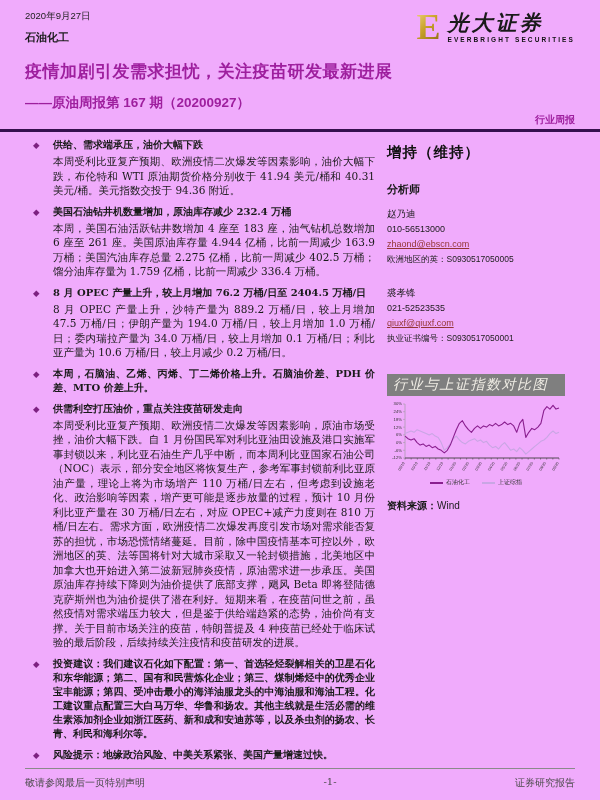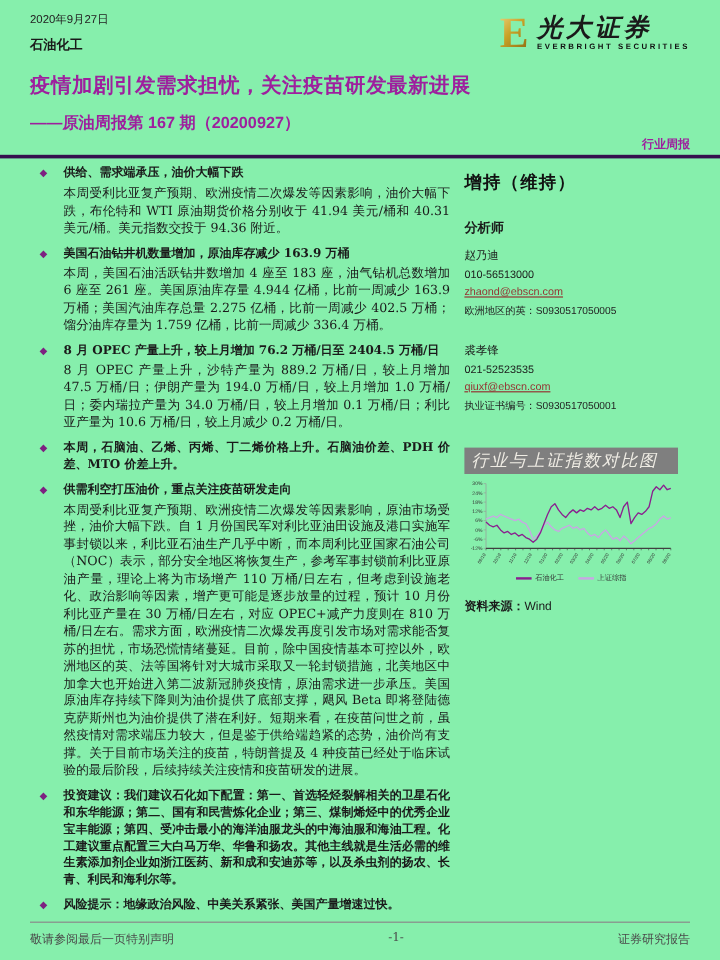--- a/index.html
+++ b/index.html
@@ -1,16 +1,16 @@
 <!DOCTYPE html>
 <html><head>
 <meta charset="utf-8">
 <style>
   html,body{margin:0;padding:0;background:#e8e8e8;}
-  .page{width:600px;height:800px;background:#86efac;position:relative;margin:0 auto;
+  .page{width:600px;height:800px;background:#f0abfc;position:relative;margin:0 auto;
         overflow:hidden;font-family:"Liberation Sans",sans-serif;color:#1a1a1a;}
   
   .header{padding:10px 25px 0 25px;}
   .hdr-row{display:flex;justify-content:space-between;align-items:flex-start;}
   .date{font-size:9.5px;color:#222;}
   .sector{font-size:11px;font-weight:bold;margin-top:7px;}
   .logo{display:flex;align-items:flex-start;gap:7px;margin-top:2px;}
   .logo-mark{font-family:"Liberation Serif",serif;font-weight:bold;font-size:36px;line-height:0.85;
              background:linear-gradient(135deg,#ecd27c 0%,#c9a227 45%,#8a6a10 100%);
              -webkit-background-clip:text;background-clip:text;color:transparent;}
@@ -85,21 +85,21 @@
         <div class="bullet-head">
             <span class="diamond">◆</span>
           <span>供给、需求端承压，油价大幅下跌</span>
           </div>
         <div class="bullet-body">本周受利比亚复产预期、欧洲疫情二次爆发等因素影响，油价大幅下跌，布伦特和 WTI 原油期货价格分别收于 41.94 美元/桶和 40.31 美元/桶。美元指数交投于 94.36 附近。</div>
       </div>
 
       <div class="bullet-item">
         <div class="bullet-head">
             <span class="diamond">◆</span>
-          <span>美国石油钻井机数量增加，原油库存减少 163.9 万桶</span>
+          <span>美国石油钻井机数量增加，原油库存减少 232.4 万桶</span>
           </div>
         <div class="bullet-body">本周，美国石油活跃钻井数增加 4 座至 183 座，油气钻机总数增加 6 座至 261 座。美国原油库存量 4.944 亿桶，比前一周减少 163.9 万桶；美国汽油库存总量 2.275 亿桶，比前一周减少 402.5 万桶；馏分油库存量为 1.759 亿桶，比前一周减少 336.4 万桶。</div>
       </div>
 
       <div class="bullet-item">
         <div class="bullet-head">
             <span class="diamond">◆</span>
           <span>8 月 OPEC 产量上升，较上月增加 76.2 万桶/日至 2404.5 万桶/日</span>
           </div>
         <div class="bullet-body">8 月 OPEC 产量上升，沙特产量为 889.2 万桶/日，较上月增加 47.5 万桶/日；伊朗产量为 194.0 万桶/日，较上月增加 1.0 万桶/日；委内瑞拉产量为 34.0 万桶/日，较上月增加 0.1 万桶/日；利比亚产量为 10.6 万桶/日，较上月减少 0.2 万桶/日。</div>
@@ -144,21 +144,21 @@
       <div class="person">
         <div class="name">赵乃迪</div>
         <div class="phone">010-56513000</div>
         <a href="#">zhaond@ebscn.com</a>
         <div class="cert">欧洲地区的英：S0930517050005</div>
       </div>
 
       <div class="person" style="margin-top:22px;">
         <div class="name">裘孝锋</div>
         <div class="phone">021-52523535</div>
-        <a href="#">qiuxf@ebscn.com</a>
+        <a href="#">qiuxf@qiuxf.com</a>
         <div class="cert">执业证书编号：S0930517050001</div>
       </div>
 
       <div class="chart-box">
         <div class="chart-header">行业与上证指数对比图</div>
         <svg class="chart-svg" id="chart-svg" width="178" height="80" viewBox="0 0 178 80">
             <line x1="18" y1="4" x2="18" y2="58" stroke="#999" stroke-width="0.6"></line>
             <line x1="18" y1="58" x2="172" y2="58" stroke="#404040" stroke-width="0.9"></line>
             <line x1="16" y1="4" x2="18" y2="4" stroke="#999" stroke-width="0.5"></line>
             <text x="15" y="5.4" font-size="4.2" text-anchor="end" fill="#333" font-family="&quot;Liberation Sans&quot;,sans-serif">30%</text>

